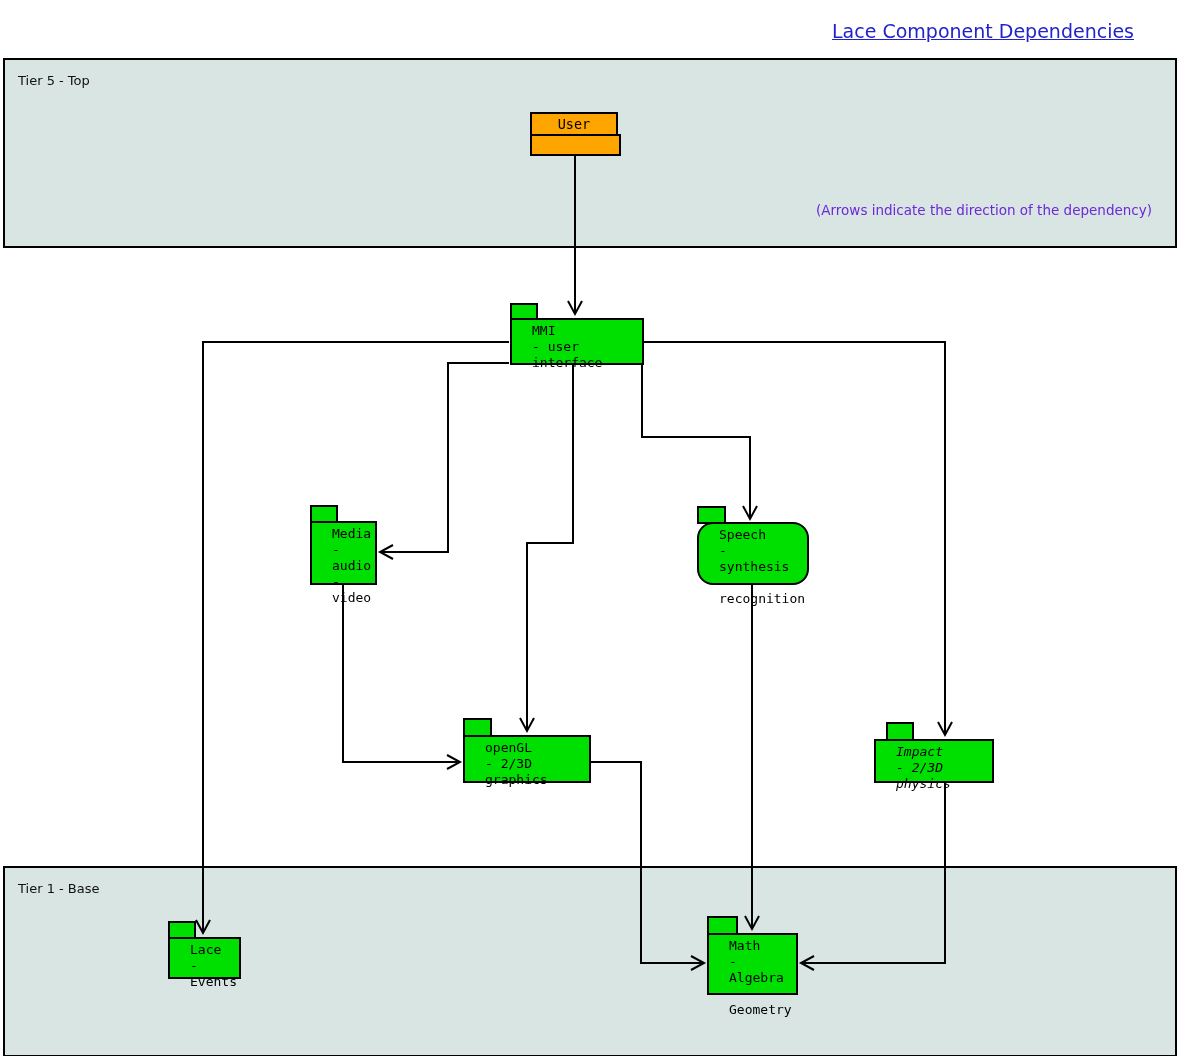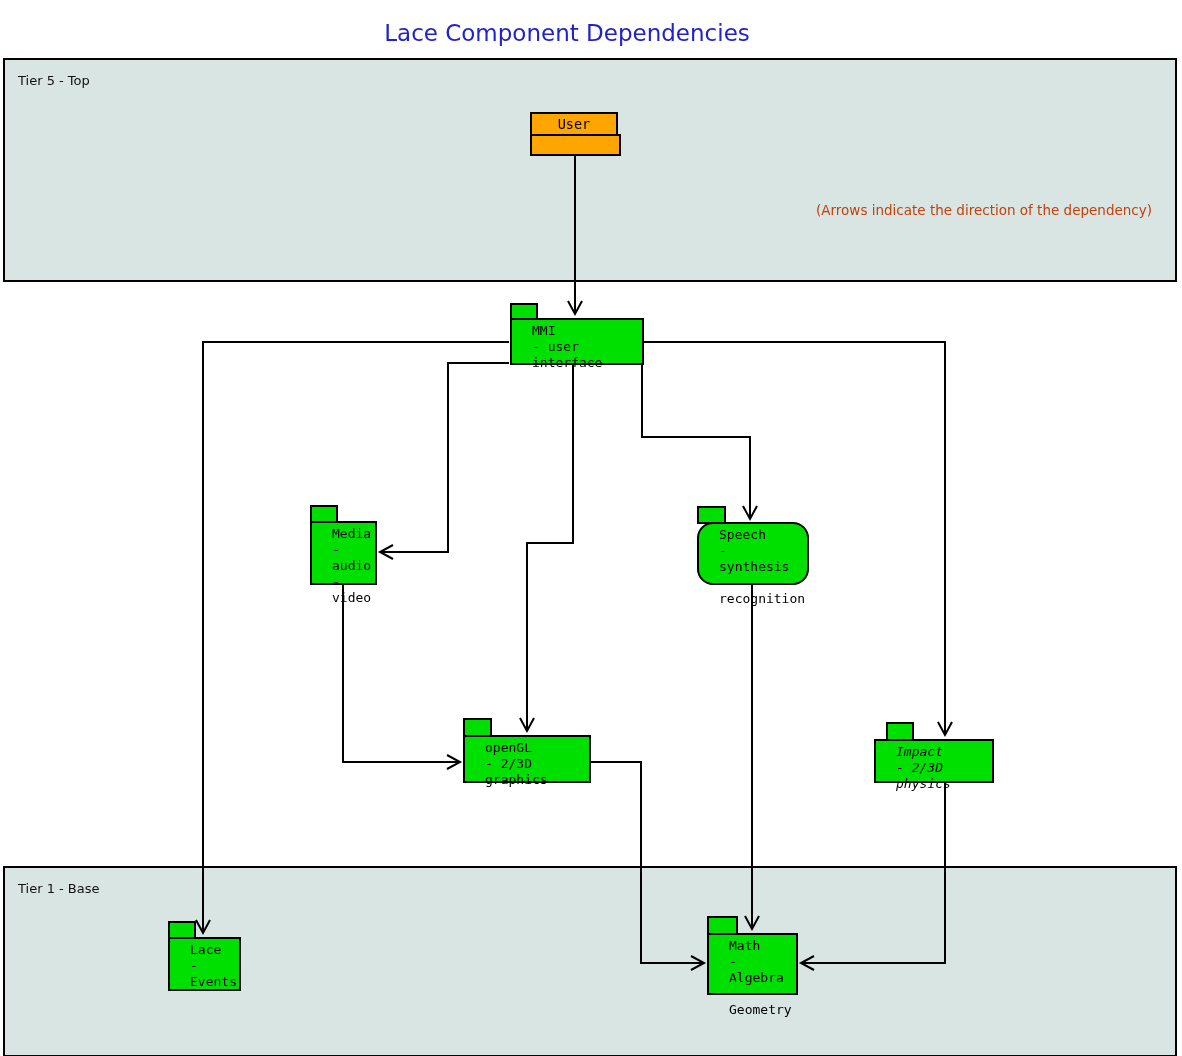--- a/index.html
+++ b/index.html
@@ -8,32 +8,32 @@
     --applet:#ffa500;
     --title:#2222cc;
     --line:#000000;
   }
   html,body{margin:0;padding:0;background:#ffffff;}
   #canvas{
     position:relative;width:1182px;height:1056px;background:#ffffff;
     font-family:"DejaVu Sans","Liberation Sans",sans-serif;overflow:hidden;
   }
   .title{
-    position:absolute;left:0;top:20px;width:1134px;text-align:center;
-    font-size:23px;color:var(--title);
+    position:absolute;left:0;top:20px;width:1134px;text-align:right;
+    font-size:19px;color:var(--title);text-decoration:underline;
   }
   .tier{
     position:absolute;left:3px;width:1174px;
     background:var(--band);border:2px solid #000;box-sizing:border-box;
   }
   .tier-label{
     position:absolute;left:13px;top:13px;font-size:13px;color:#111;
   }
   .note{
-    position:absolute;right:30px;top:202px;font-size:13.5px;color:#c2410c;
+    position:absolute;right:30px;top:202px;font-size:13.5px;color:#6d28d9;
   }
   .node{position:absolute;}
   .tab,.body,.ua-label,.ua-body{
     position:absolute;background:var(--node);
     border:2px solid #000;box-sizing:border-box;
   }
   .ua-label,.ua-body{background:var(--applet);}
   .ua-label{
     font-family:"DejaVu Sans Mono","Liberation Mono",monospace;
     font-size:13.5px;color:#000;text-align:center;line-height:20px;
@@ -45,21 +45,21 @@
   svg.wires{position:absolute;left:0;top:0;pointer-events:none;}
   .wire{fill:none;stroke:var(--line);stroke-width:2;}
 </style>
 </head>
 <body>
 
 <div id="canvas">
 
   <div class="title">Lace Component Dependencies</div>
 
-  <div class="tier" style="top:58px;height:224px;">
+  <div class="tier" style="top:58px;height:190px;">
     <div class="tier-label">Tier 5 - Top</div>
   </div>
   <div class="tier" style="top:866px;height:191px;">
     <div class="tier-label">Tier 1 - Base</div>
   </div>
 
   <div class="note">(Arrows indicate the direction of the dependency)</div>
 
   <svg class="wires" width="1182" height="1056" viewBox="0 0 1182 1056">
     <defs>
@@ -121,21 +121,21 @@
   <div class="node">
     <div class="tab" style="left:886px;top:722px;width:28px;height:19px;"></div>
     <div class="body" style="left:874px;top:739px;width:120px;height:44px;font-style:italic;">
       <div>Impact</div>
       <div>- 2/3D physics</div>
     </div>
   </div>
 
   <div class="node">
     <div class="tab" style="left:168px;top:921px;width:28px;height:18px;"></div>
-    <div class="body" style="left:168px;top:937px;width:73px;height:54px;">
+    <div class="body" style="left:168px;top:937px;width:73px;height:42px;">
       <div>Lace</div>
       <div>- Events</div>
     </div>
   </div>
 
   <div class="node">
     <div class="tab" style="left:707px;top:916px;width:31px;height:19px;"></div>
     <div class="body" style="left:707px;top:933px;width:91px;height:62px;">
       <div>Math</div>
       <div>- Algebra</div>

